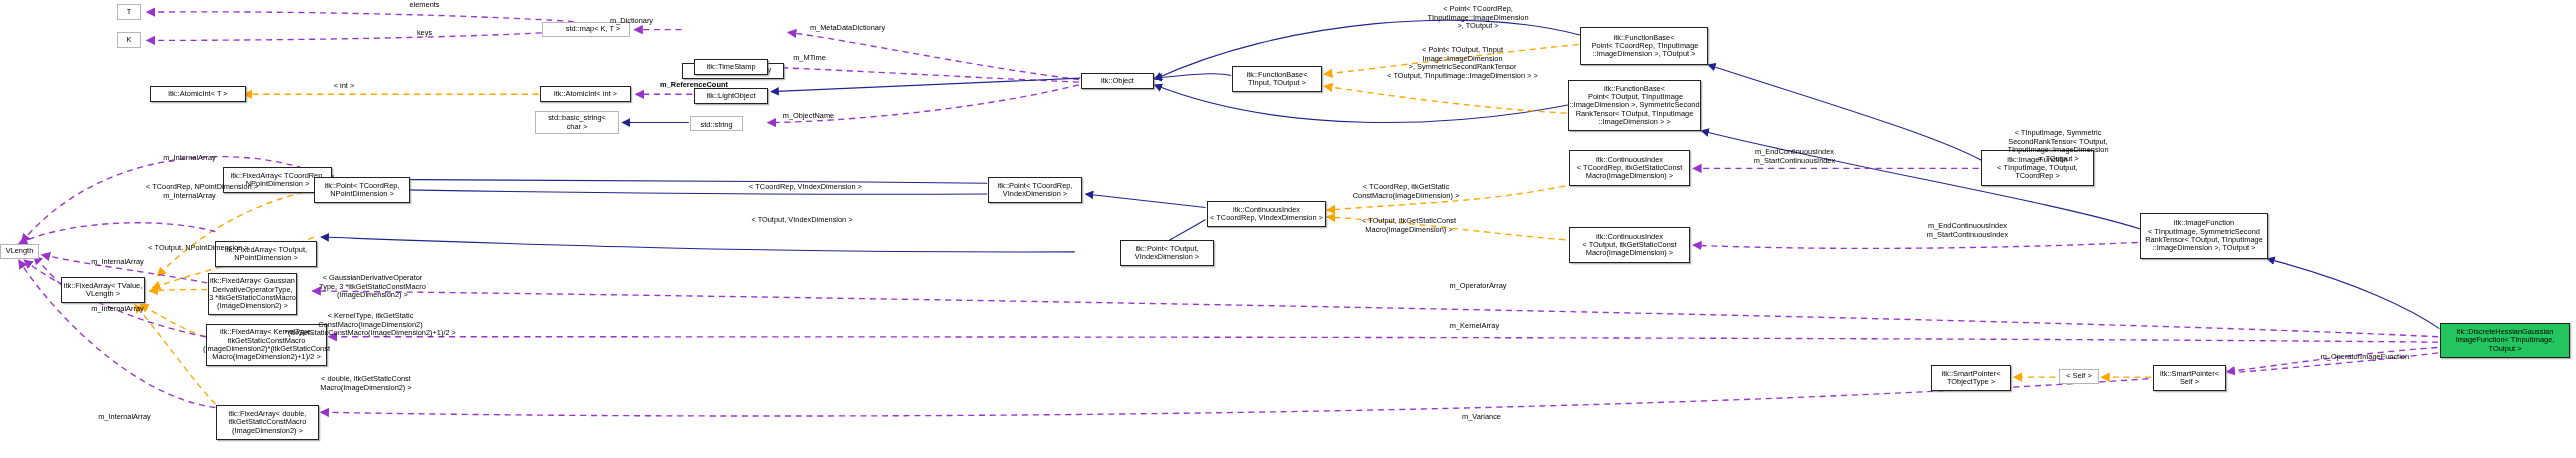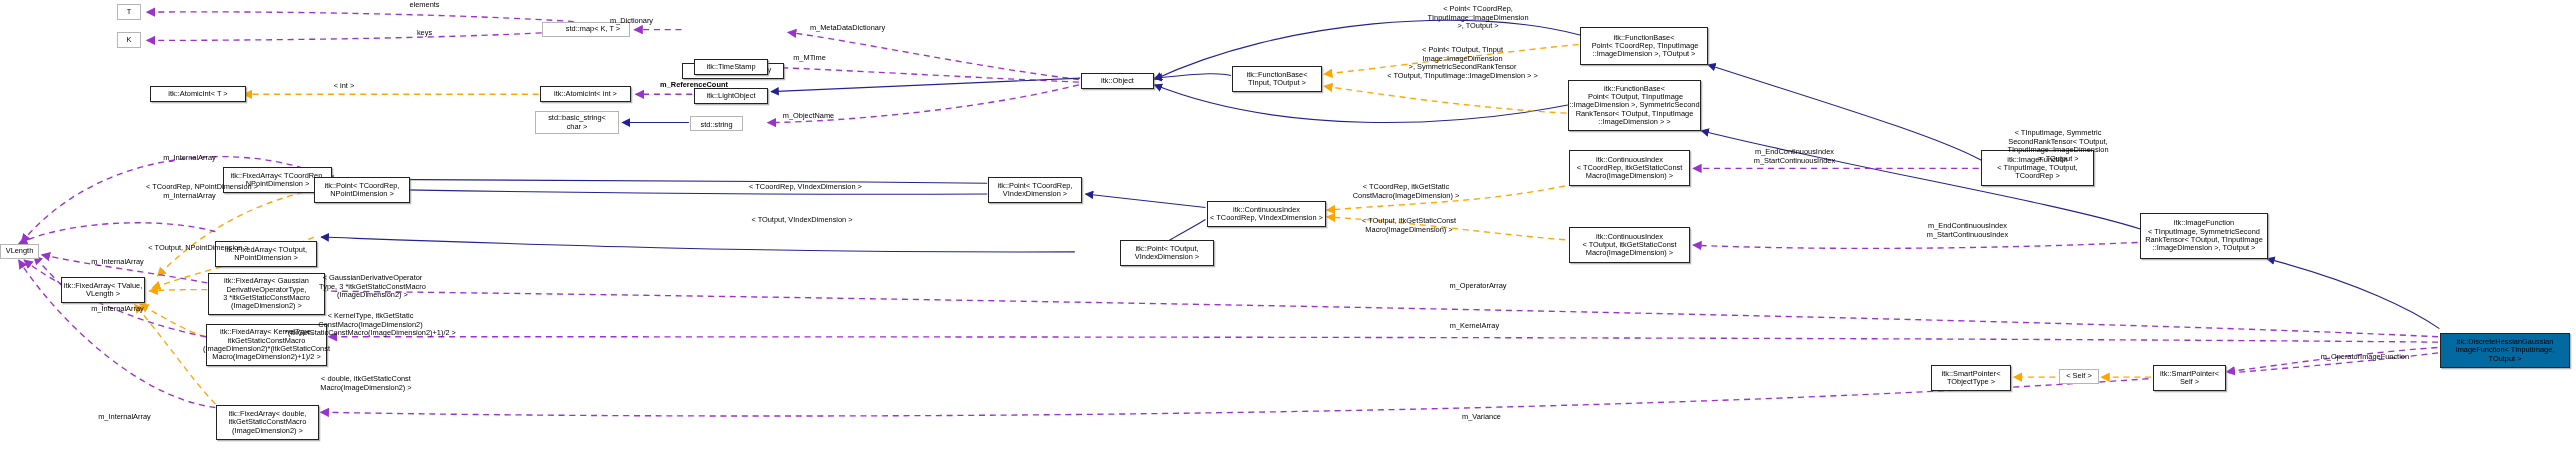--- a/index.html
+++ b/index.html
@@ -45,25 +45,24 @@
   
   .node.cls {
     border: 0.7px solid #222222;
     font-size: 7.4px;
     padding: 1.3px 2.7px;
     box-shadow: 1.3px 1.3px 0 rgba(120,120,120,0.55);
   }
   
   .node.current {
     border: 0.7px solid #222222;
-    background: #0369a1;
+    background: #22c55e;
     font-size: 7.4px;
     padding: 1.3px 2.7px;
     box-shadow: 1.3px 1.3px 0 rgba(120,120,120,0.55);
-    margin-top: 10px;
   }
   .edge-label {
     position: absolute;
     font-size: 7.4px;
     color: #000000;
     text-align: center;
     line-height: 1.15;
     white-space: pre;
     background: transparent;
     z-index: 4;
@@ -184,21 +183,21 @@
       <div class="node current" style="left: 2440px; top: 323px; width: 130px; min-height: 35px;"><span class="node-text">itk::DiscreteHessianGaussian
 ImageFunction&lt; TInputImage,
 TOutput &gt;</span></div>
       <div class="node param" style="left: 0px; top: 244px; width: 39px; min-height: 15px;"><span class="node-text">VLength</span></div>
       <div class="node cls" style="left: 61px; top: 277px; width: 84px; min-height: 26px;"><span class="node-text">itk::FixedArray&lt; TValue,
 VLength &gt;</span></div>
       <div class="node cls" style="left: 223px; top: 167px; width: 109px; min-height: 26px;"><span class="node-text">itk::FixedArray&lt; TCoordRep,
 NPointDimension &gt;</span></div>
       <div class="node cls" style="left: 215px; top: 225px; width: 102px; min-height: 26px; margin-top: 16px;"><span class="node-text">itk::FixedArray&lt; TOutput,
 NPointDimension &gt;</span></div>
-      <div class="node cls" style="left: 208px; top: 273px; width: 117px; min-height: 42px;"><span class="node-text">itk::FixedArray&lt; Gaussian
+      <div class="node cls" style="left: 208px; top: 273px; width: 89px; min-height: 42px;"><span class="node-text">itk::FixedArray&lt; Gaussian
 DerivativeOperatorType,
 3 *itkGetStaticConstMacro
 (ImageDimension2) &gt;</span></div>
       <div class="node cls" style="left: 206px; top: 324px; width: 121px; min-height: 42px;"><span class="node-text">itk::FixedArray&lt; KernelType,
 itkGetStaticConstMacro
 (ImageDimension2)*(itkGetStaticConst
 Macro(ImageDimension2)+1)/2 &gt;</span></div>
       <div class="node cls" style="left: 216px; top: 396px; width: 103px; min-height: 35px; margin-top: 9px;"><span class="node-text">itk::FixedArray&lt; double,
 itkGetStaticConstMacro
 (ImageDimension2) &gt;</span></div>

